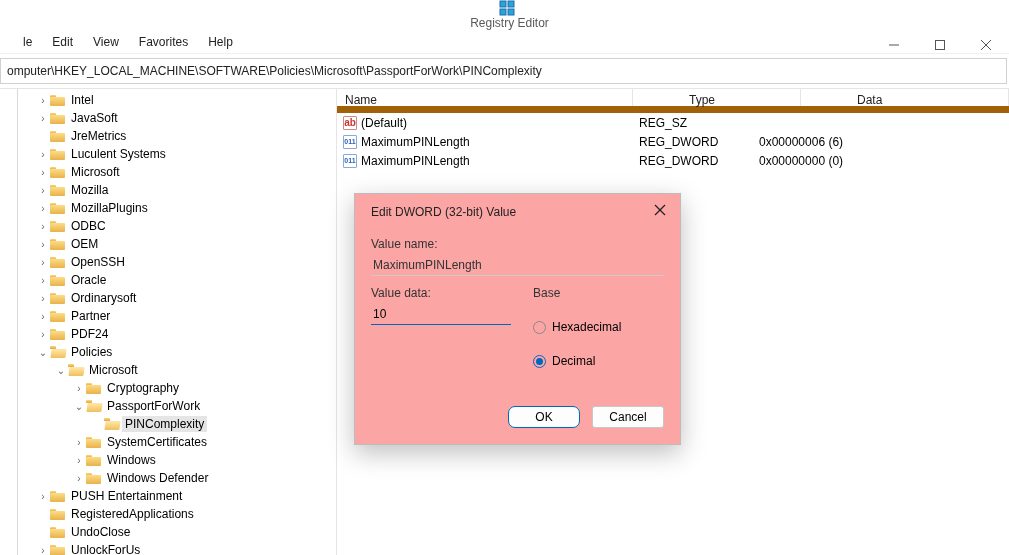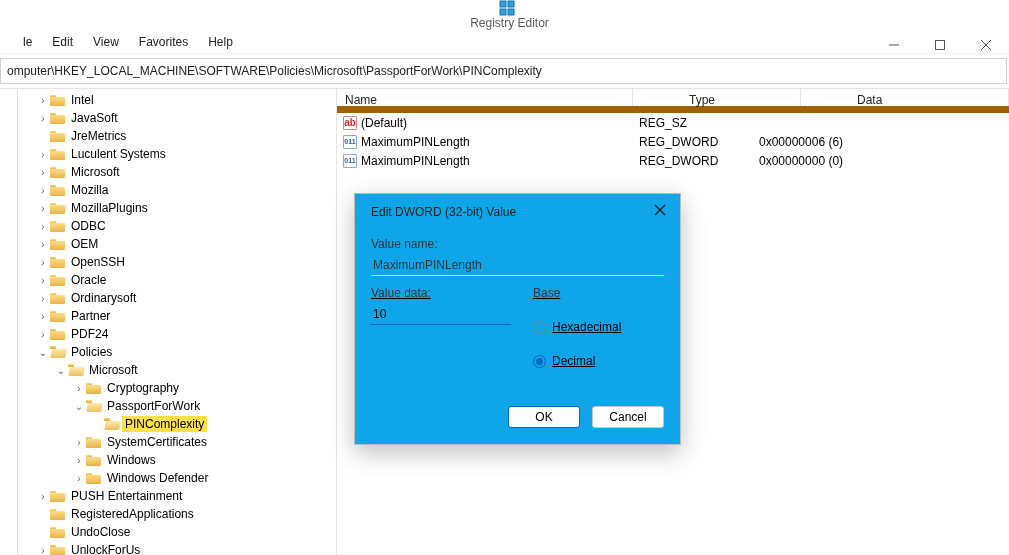--- a/index.html
+++ b/index.html
@@ -30,54 +30,54 @@
 
 .listrow { display: flex; height: 19px; align-items: center; }
 .listrow .cell { padding: 0 6px; overflow: hidden; text-overflow: ellipsis; white-space: nowrap; }
 .cell-name { width: 296px; display: flex; align-items: center; gap: 4px; }
 .cell-type { width: 120px; }
 .cell-data { flex: 1; }
 
 .tree { padding-top: 2px; }
 .node { display: flex; align-items: center; height: 18px; white-space: nowrap; }
 .node .label { padding: 1px 3px; }
-.node.selected .label { background: #fde047; }
+.node.selected .label { background: #e5e5e5; }
 .chev { width: 14px; display: flex; justify-content: center; color: #6a6a6a; font-size: 10px; }
 .indent0 { padding-left: 36px; }
 .indent1 { padding-left: 54px; }
 .indent2 { padding-left: 72px; }
 .indent3 { padding-left: 90px; }
 
 .folder-icon { width: 16px; height: 14px; position: relative; margin-right: 2px; }
 .folder-icon::before { content: ""; position: absolute; top: 2px; left: 0; width: 6px; height: 3px; background: linear-gradient(#f9d67a,#e2a93f); border-radius: 1px 1px 0 0; }
 .folder-icon::after { content: ""; position: absolute; top: 4px; left: 0; width: 15px; height: 9px; background: linear-gradient(#fddc85,#e8b24b); border-radius: 1px; }
 .folder-open::before { top: 1px; }
 .folder-open::after { transform: skewX(-8deg); left: 1px; background: linear-gradient(#ffe9a8,#f0bf5e); }
 
 .valicon-str { width: 14px; height: 14px; border: 1px solid #d08888; background: #fff; color: #cc3333; font-size: 10px; display: flex; align-items: center; justify-content: center; font-weight: bold; border-radius: 1px; }
 .valicon-bin { width: 14px; height: 14px; border: 1px solid #8aa8d8; background: #fff; color: #2a5fb8; font-size: 7px; display: flex; align-items: center; justify-content: center; font-weight: bold; border-radius: 1px; }
 
-.dialog { position: absolute; left: 354px; top: 193px; width: 327px; background: #0ea5e9; border: 1px solid #bcbcbc; box-shadow: 0 8px 24px rgba(0,0,0,0.25); }
+.dialog { position: absolute; left: 354px; top: 193px; width: 327px; background: #fca5a5; border: 1px solid #bcbcbc; box-shadow: 0 8px 24px rgba(0,0,0,0.25); }
 .dlg-title { display: flex; align-items: center; padding: 10px 14px 10px 16px; font-size: 12px; color: #222; }
 .dlg-close { margin-left: auto; }
 .dlg-close svg { stroke: #222; }
 .dlg-body { padding: 8px 16px 4px 16px; }
 .dlg-row { margin-bottom: 4px; color: #333; }
 .dlg-input { width: 100%; border: none; border-bottom: 1px solid #999; padding: 3px 2px; font-size: 12px; background: transparent; }
 .dlg-input.ro { border-bottom-color: #ccc; color: #333; }
 .dlg-flex { display: flex; gap: 22px; margin-top: 10px; }
-.dlg-col { flex: 1; text-decoration: underline; }
+.dlg-col { flex: 1; }
 .dlg-col.narrow { flex: 0 0 140px; }
 .radio-row { display: flex; align-items: center; gap: 6px; margin: 20px 0; }
 .radio { width: 13px; height: 13px; border: 1px solid #888; border-radius: 50%; display: flex; align-items: center; justify-content: center; }
 .radio.checked { border-color: #0067c0; }
 .radio.checked::after { content: ""; width: 7px; height: 7px; background: #0067c0; border-radius: 50%; }
 .dlg-btns { display: flex; justify-content: flex-end; gap: 12px; padding: 14px 16px 16px; }
 .dlg-btn { width: 72px; height: 22px; border: 1px solid #c7c7c7; background: #fdfdfd; border-radius: 3px; display: flex; align-items: center; justify-content: center; font-size: 12px; }
-.dlg-btn.primary { border-color: #0067c0; }
+.dlg-btn.primary { border-color: #0067c0; border-radius: 7px; }
 
 .appicon { width: 16px; height: 16px; }
 </style>
 </head>
 <body>
 
 <div class="titlebar">
   <span class="appicon">
     <svg viewBox="0 0 16 16">
         <rect x="1" y="1" width="6" height="6" fill="#29a3dc" stroke="#1c6fa8"></rect>

